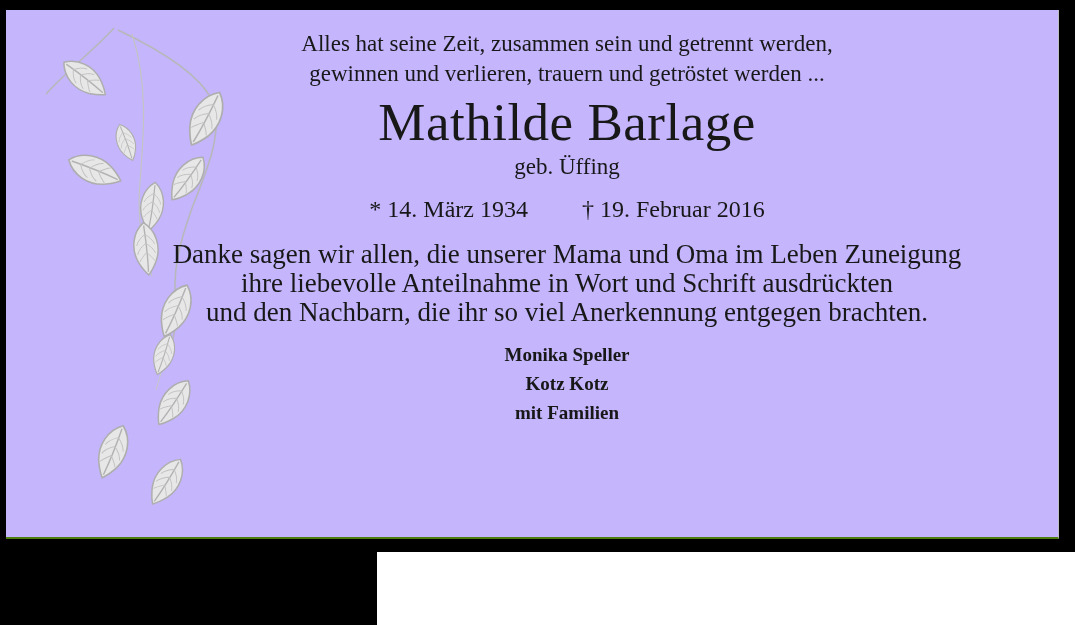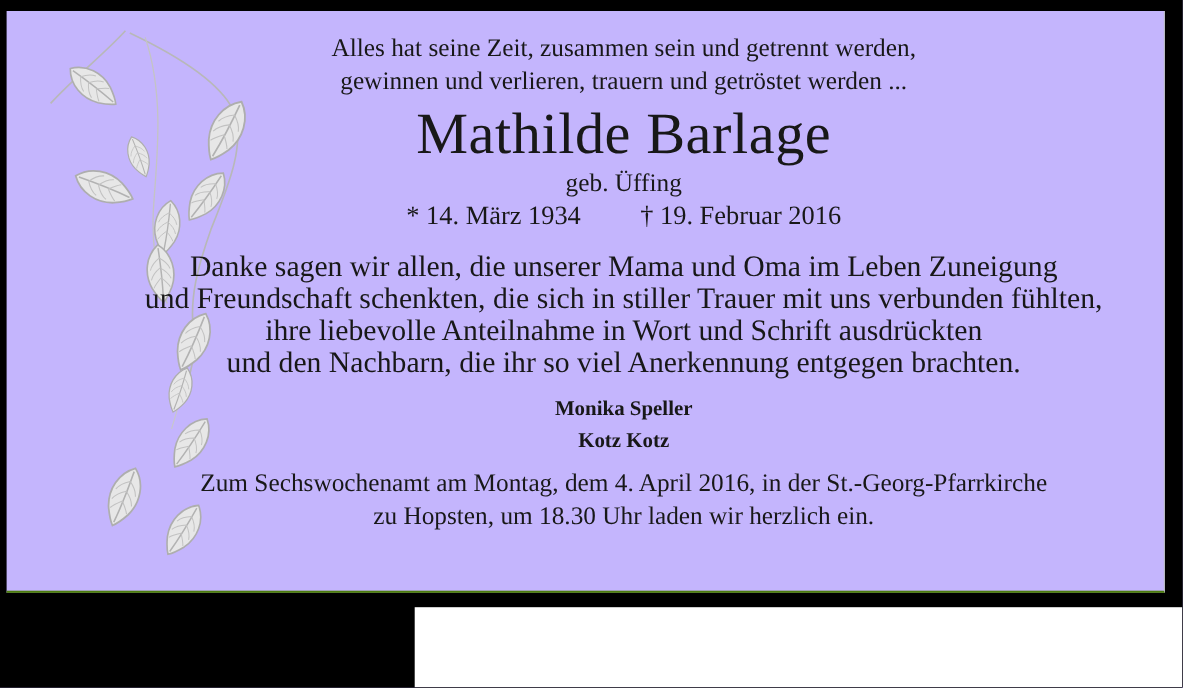--- a/index.html
+++ b/index.html
@@ -52,21 +52,21 @@
     letter-spacing: 0.5px;
   }
   .maiden {
     font-size: 23px;
     line-height: 27px;
     margin-top: 1px;
   }
   .dates {
     font-size: 24px;
     line-height: 30px;
-    margin-top: 2px;
+    margin-top: 14px;
   }
   .dates .birth { margin-right: 54px; }
   .thanks {
     margin-top: 16px;
     font-size: 27px;
     line-height: 29px;
   }
   .mourners {
     margin-top: 13px;
     font-size: 19px;
@@ -133,33 +133,29 @@
       <h1 class="deceased-name">Mathilde Barlage</h1>
 
       <div class="maiden">geb. Üffing</div>
 
       <div class="dates">
         <span class="birth">* 14. März 1934</span><span class="death">† 19. Februar 2016</span>
       </div>
 
       <div class="thanks">
         <div>Danke sagen wir allen, die unserer Mama und Oma im Leben Zuneigung</div>
-        <div>und Freundschaft schenkten, die sich in stiller Trauer mit uns verbunden fühlten,</div>
         <div>ihre liebevolle Anteilnahme in Wort und Schrift ausdrückten</div>
         <div>und den Nachbarn, die ihr so viel Anerkennung entgegen brachten.</div>
       </div>
 
       <div class="mourners">
         <div>Monika Speller</div>
         <div>Kotz Kotz</div>
+        <div>mit Familien</div>
       </div>
 
-      <div class="service">
-        <div>Zum Sechswochenamt am Montag, dem 4. April 2016, in der St.-Georg-Pfarrkirche</div>
-        <div>zu Hopsten, um 18.30 Uhr laden wir herzlich ein.</div>
-      </div>
 
     </div>
   </div>
 
   <div class="bottom-white"></div>
 
 </div>
 
 </body></html>

